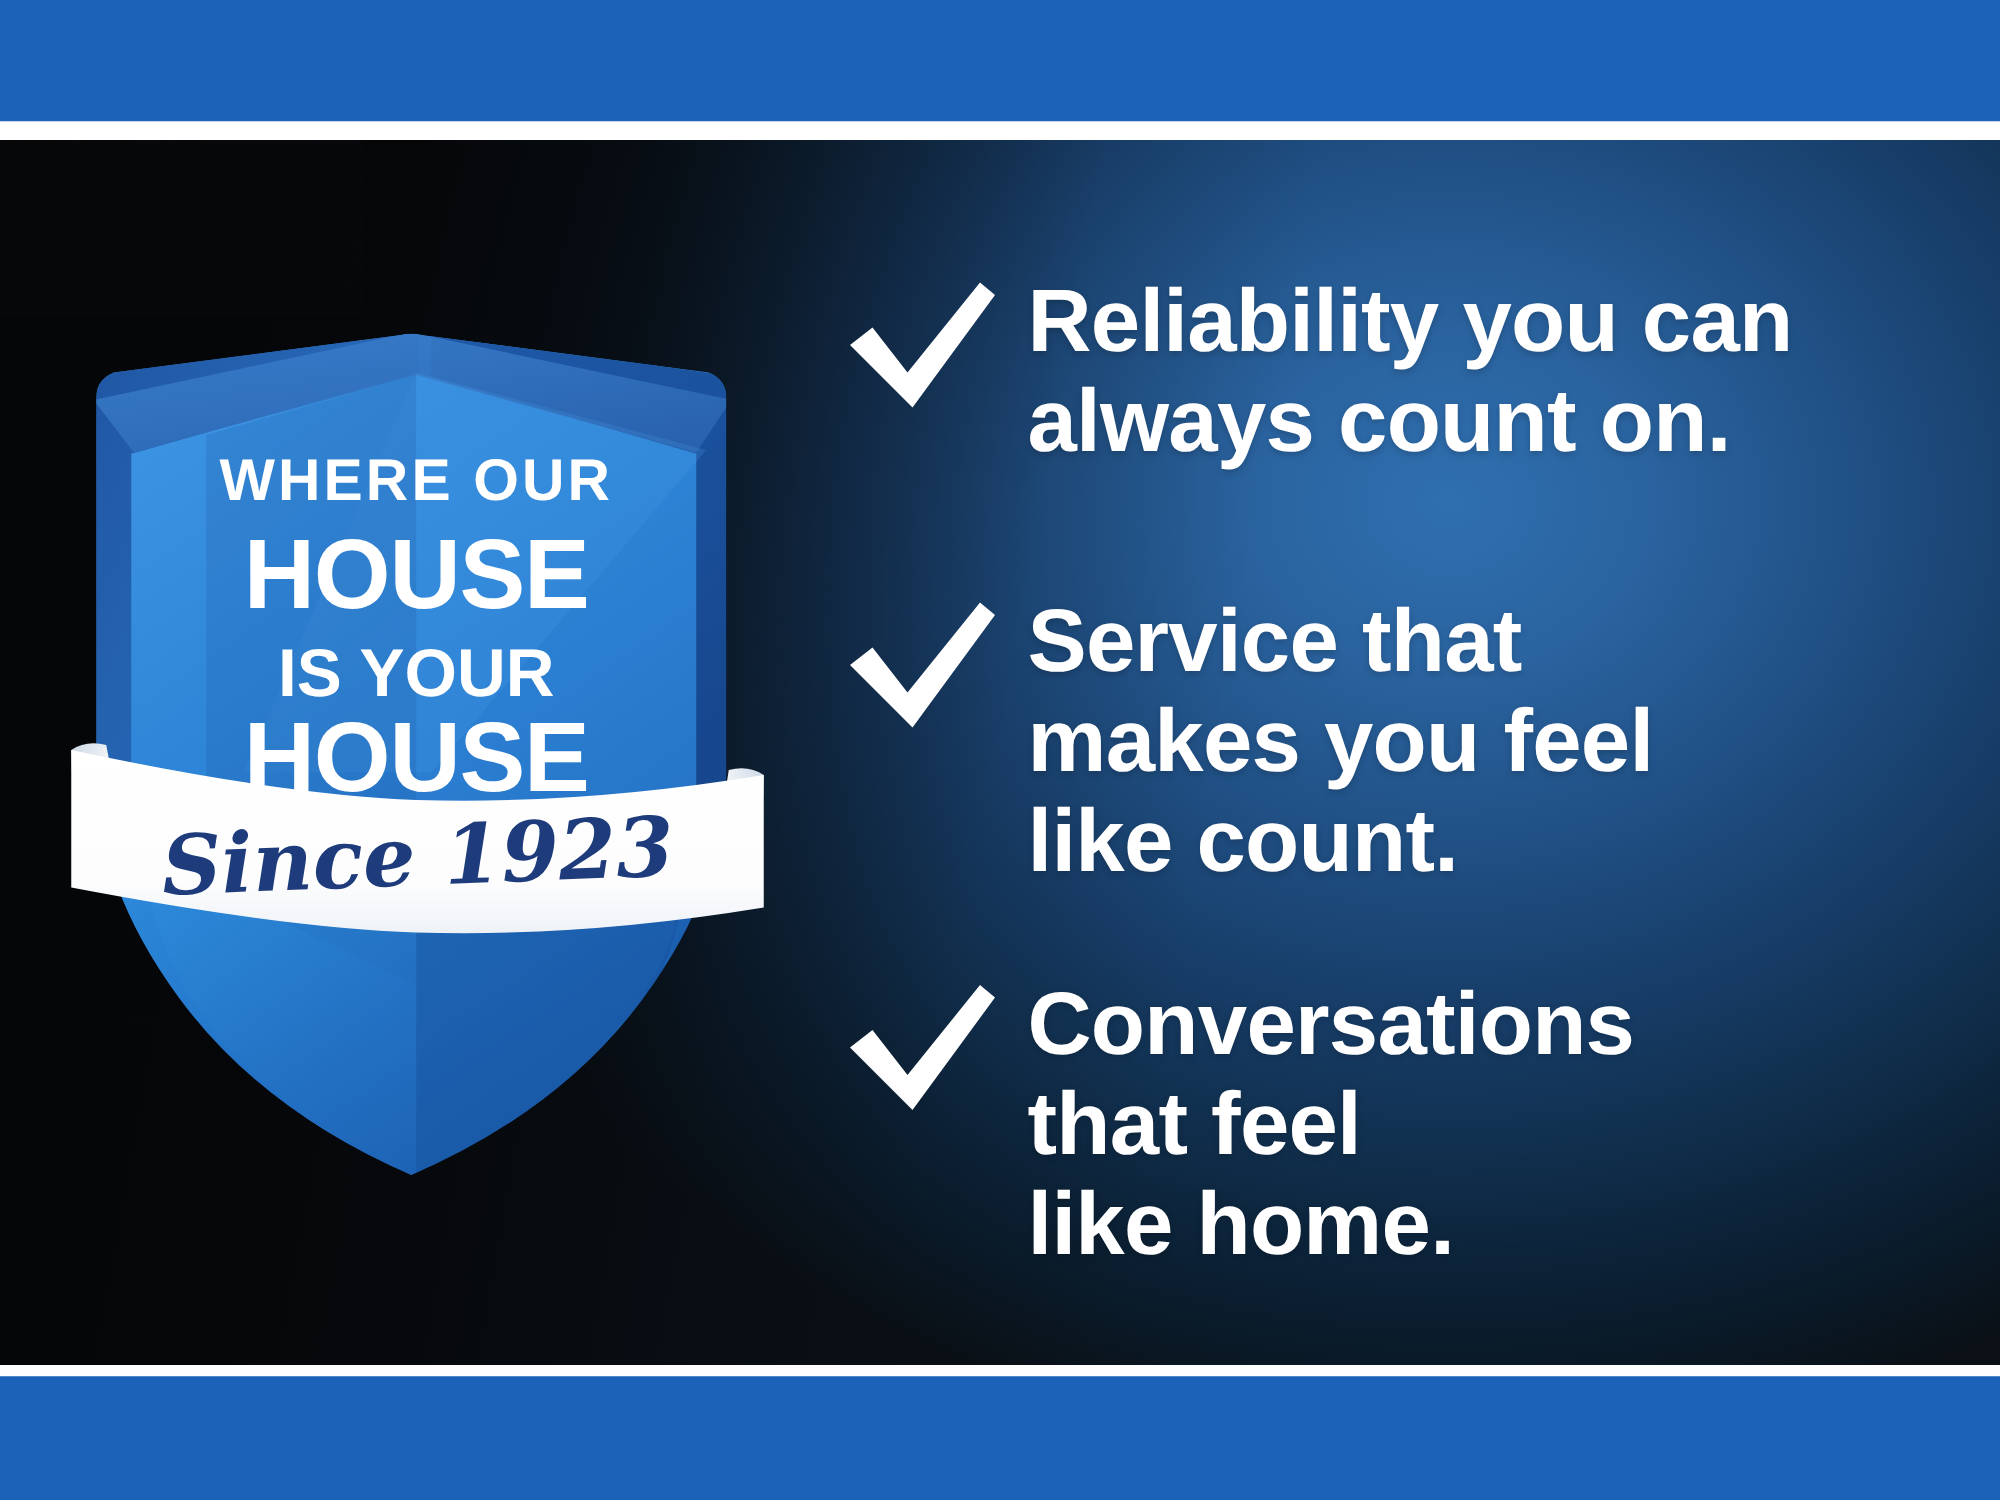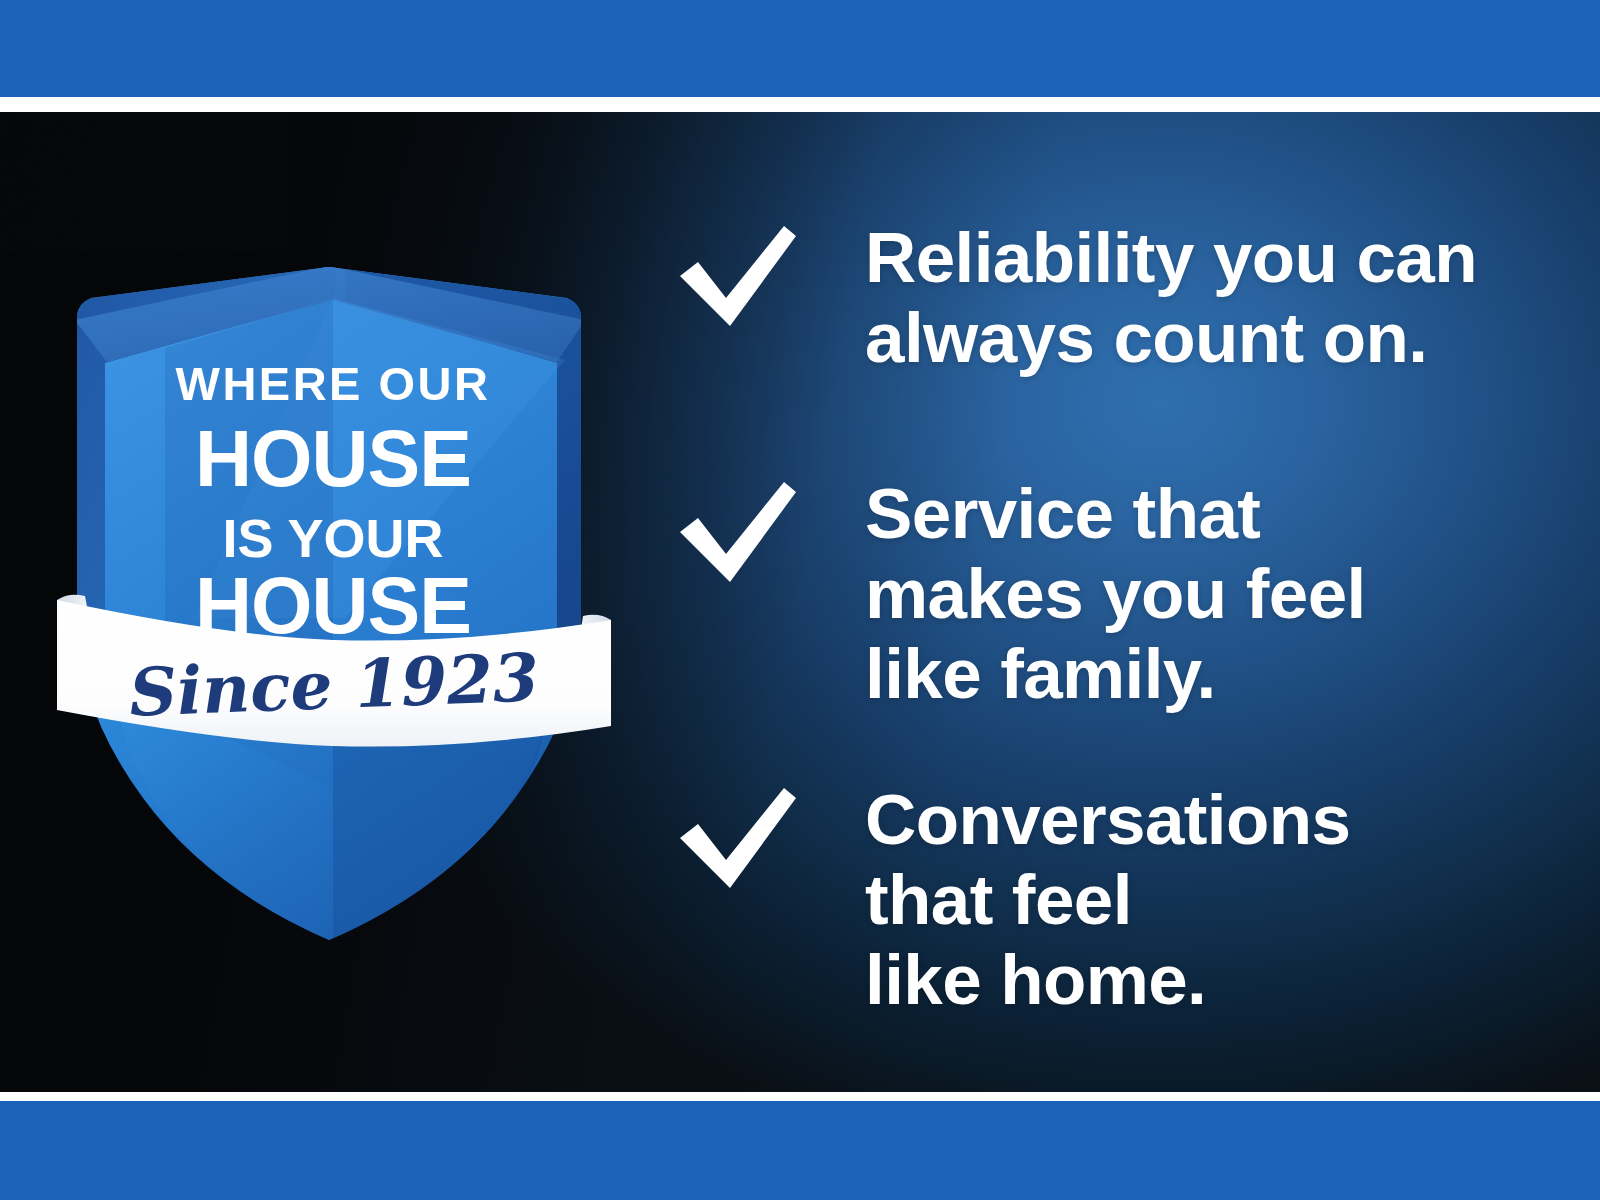--- a/index.html
+++ b/index.html
@@ -106,21 +106,20 @@
     top: 112px;
     width: 860px;
     height: 980px;
   }
   .benefit {
     position: absolute;
     left: 0;
     width: 860px;
     display: flex;
     align-items: flex-start;
-    gap: 43px;
   }
   #benefit-0 { top: 106px; }
   #benefit-1 { top: 362px; }
   #benefit-2 { top: 668px; justify-content: space-between; }
 
   .check-wrap {
     flex: 0 0 150px;
     padding-top: 6px;
   }
   .check-wrap svg { display: block; width: 128px; height: 110px; }
@@ -275,21 +274,21 @@
     </div>
 
     <div class="benefit" id="benefit-1">
       <div class="check-wrap">
         <svg viewBox="0 0 128 110" xmlns="http://www.w3.org/2000/svg">
           <path d="M 8 52 L 26 38 L 54 74 L 112 2 L 124 12 L 58 102 Z" fill="#ffffff"></path>
         </svg>
       </div>
       <div class="benefit-text">Service that
 makes you feel
-like family.</div>
+like count.</div>
     </div>
 
     <div class="benefit" id="benefit-2">
       <div class="check-wrap">
         <svg viewBox="0 0 128 110" xmlns="http://www.w3.org/2000/svg">
           <path d="M 8 52 L 26 38 L 54 74 L 112 2 L 124 12 L 58 102 Z" fill="#ffffff"></path>
         </svg>
       </div>
       <div class="benefit-text">Conversations
 that feel

